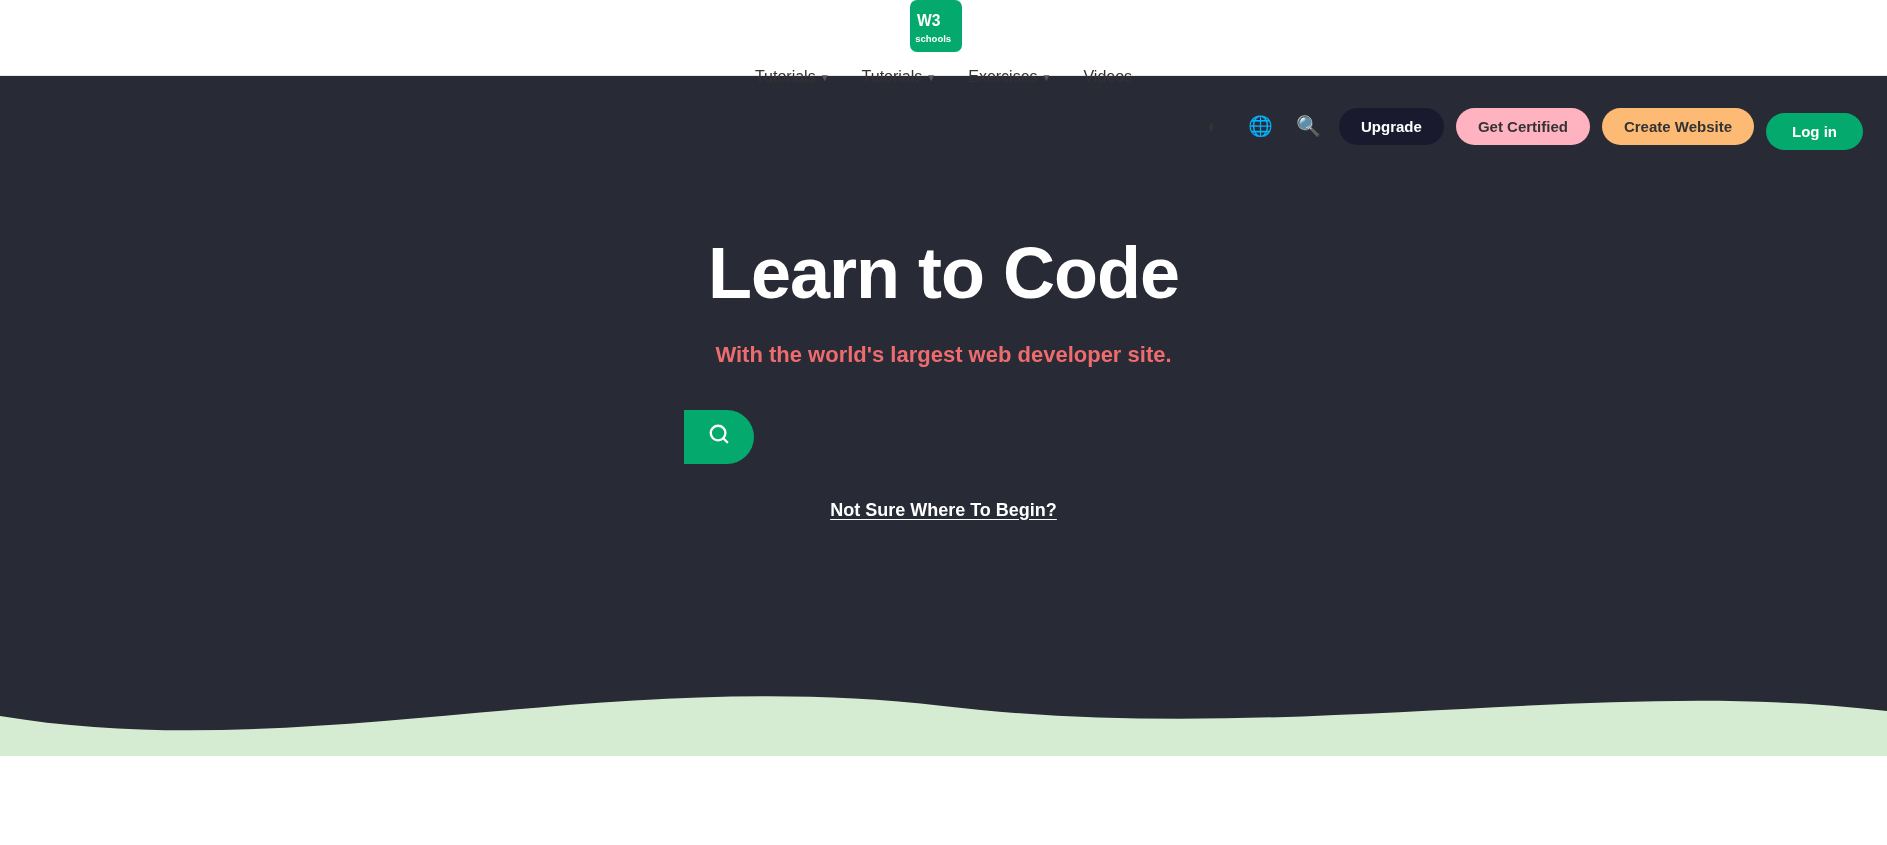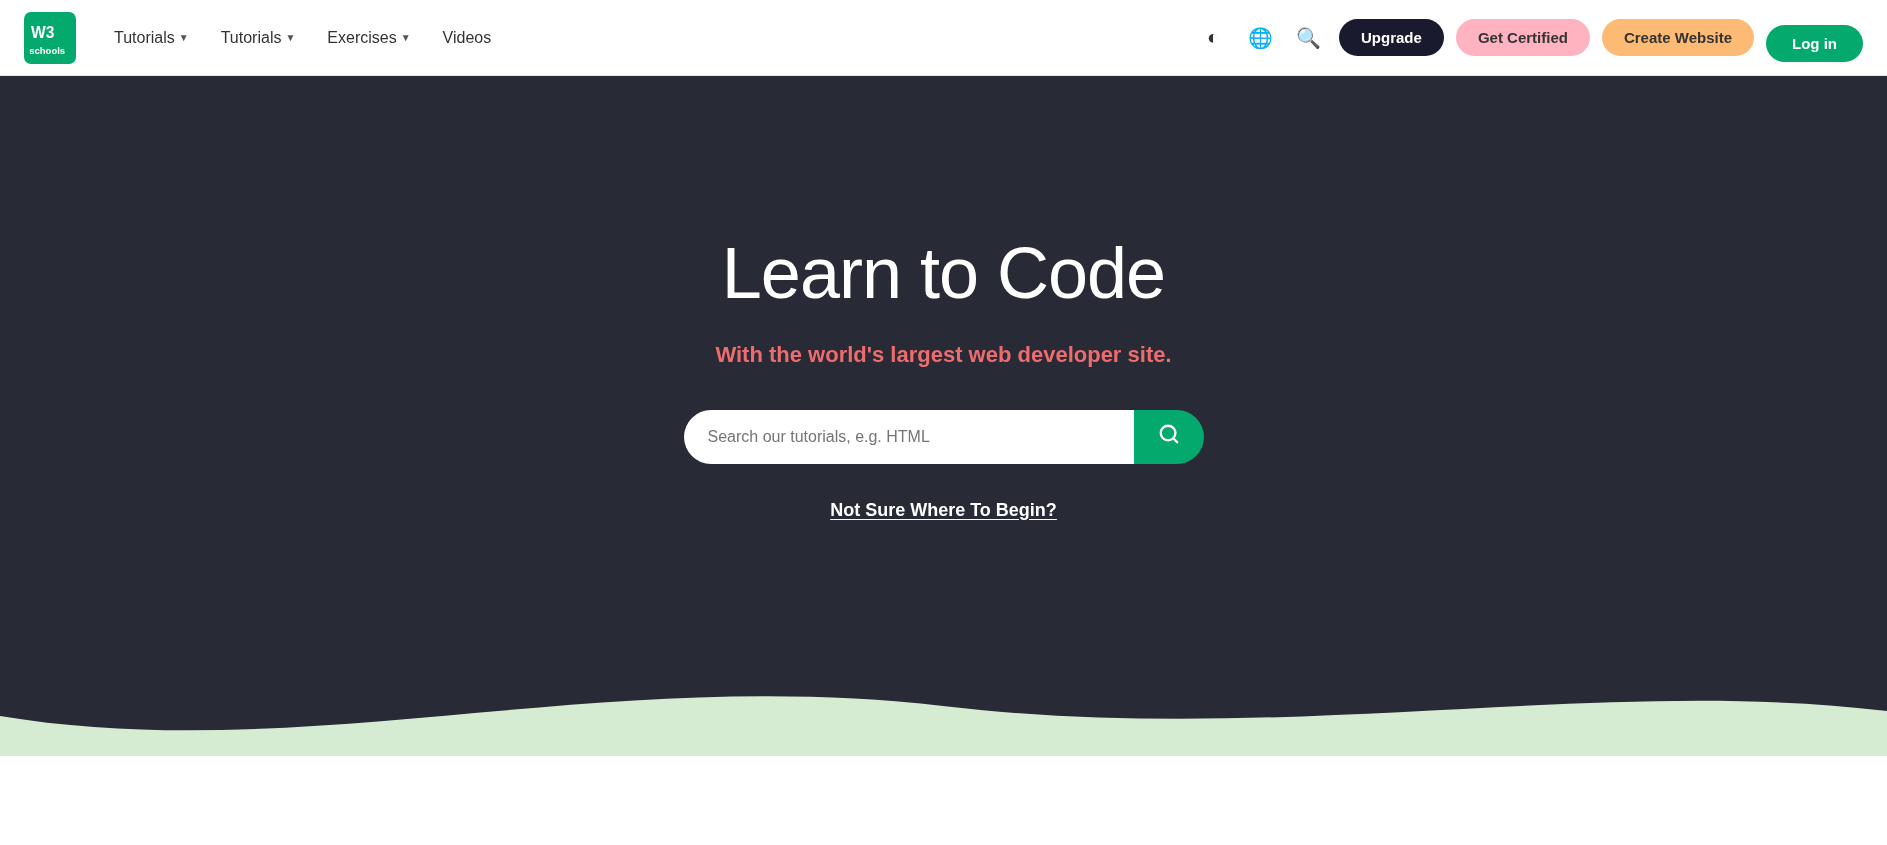--- a/index.html
+++ b/index.html
@@ -19,20 +19,21 @@
     .navbar {
       background: #ffffff;
       height: 76px;
       display: flex;
       align-items: center;
       padding: 0 24px;
       gap: 8px;
       border-bottom: 1px solid #e8e8e8;
       position: relative;
       z-index: 10;
+      flex-direction: column;
     }
 
     .logo-container {
       display: flex;
       align-items: center;
       margin-right: 16px;
       text-decoration: none;
     }
 
     .logo-svg {
@@ -139,21 +140,21 @@
       flex-direction: column;
       align-items: center;
       justify-content: center;
       position: relative;
       padding-bottom: 80px;
     }
 
     .hero-title {
       color: #ffffff;
       font-size: 72px;
-      font-weight: 400;
+      font-weight: 700;
       text-align: right;
       margin-bottom: 28px;
       letter-spacing: -1px;
     }
 
     .hero-subtitle {
       color: #ee6b6e;
       font-size: 22px;
       font-weight: 600;
       text-align: center;
@@ -262,21 +263,20 @@
     <button class="btn-create-website">Create Website</button>
     <button class="btn-login">Log in</button>
   </div>
 </nav>
 
 <section class="hero">
   <h1 class="hero-title">Learn to Code</h1>
   <p class="hero-subtitle">With the world's largest web developer site.</p>
 
   <div class="search-container">
-    <input class="search-input" type="text" placeholder="Search our tutorials, e.g. HTML" style="">
     <button class="search-btn">
       <span>
         <svg width="22" height="22" viewBox="0 0 24 24" fill="none" stroke="white" stroke-width="2.5" stroke-linecap="round" stroke-linejoin="round">
           <circle cx="11" cy="11" r="8"></circle>
           <line x1="21" y1="21" x2="16.65" y2="16.65"></line>
         </svg>
       </span>
     </button>
   </div>
 

